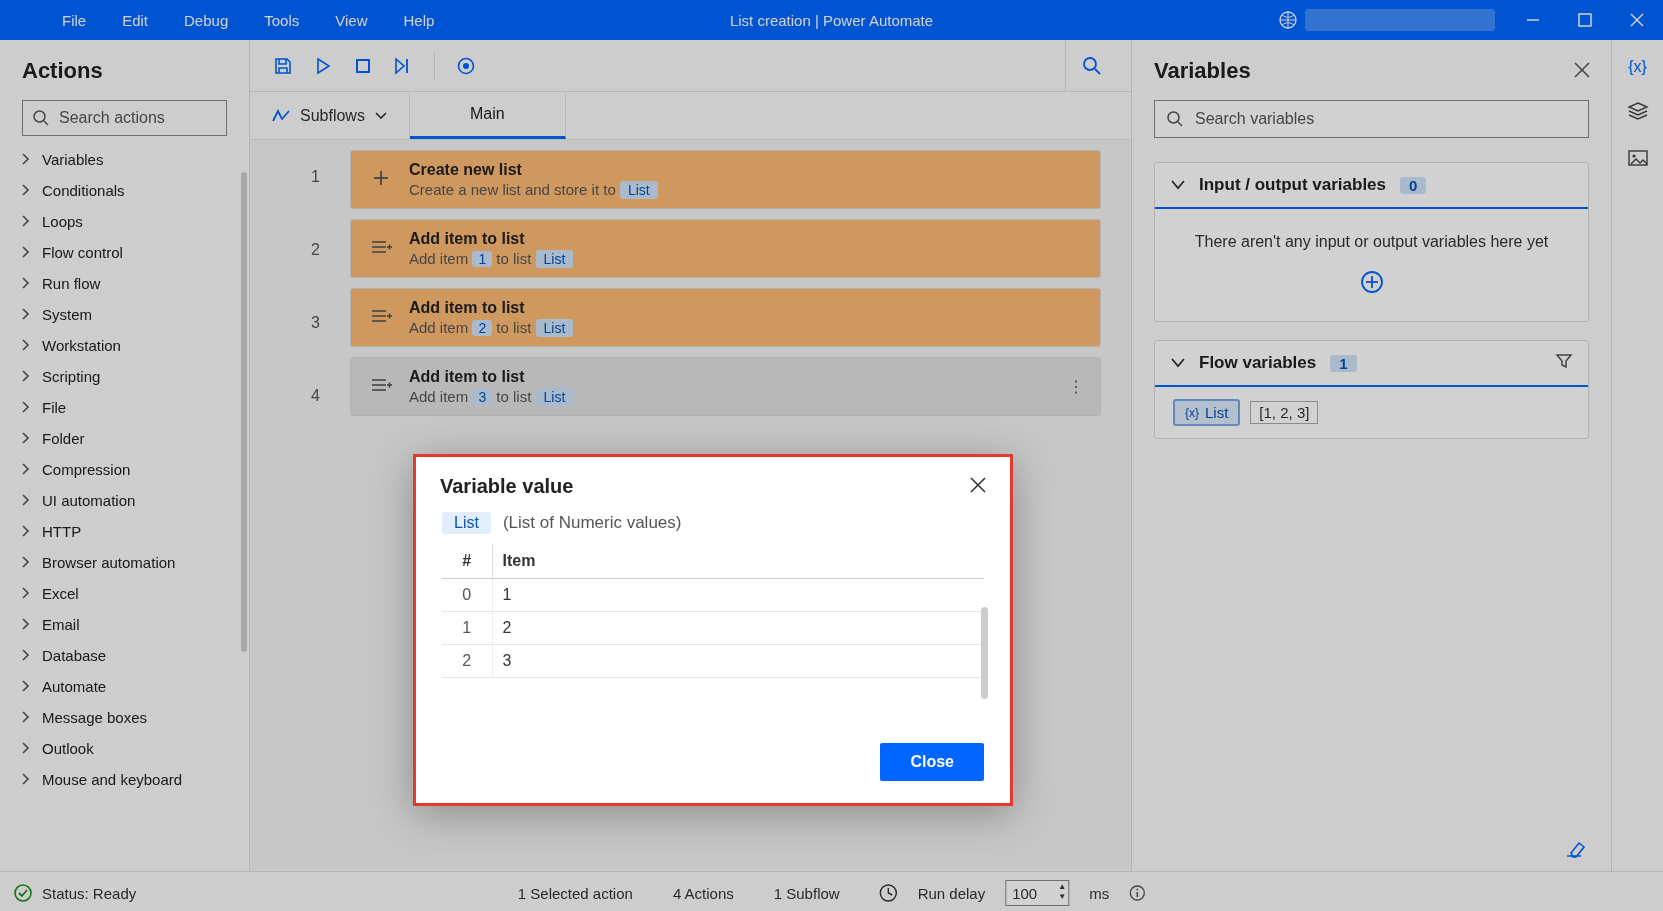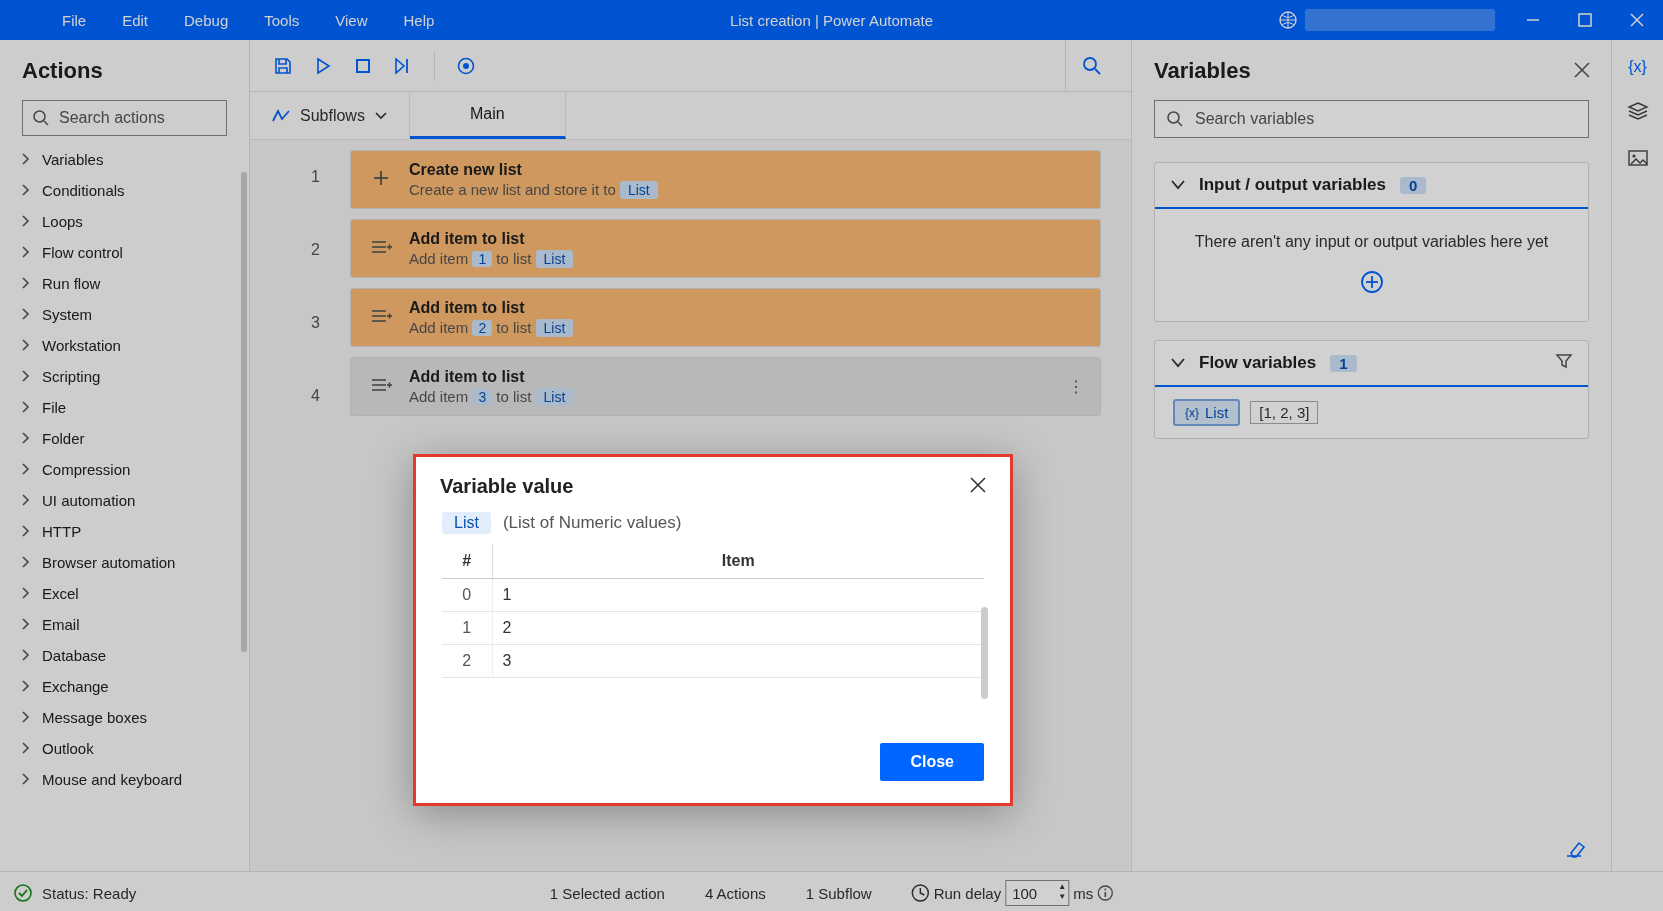--- a/index.html
+++ b/index.html
@@ -69,34 +69,34 @@
 .var-pill { display:flex; align-items:center; gap:6px; background:#dbe9fb; color:#0952b3; padding:3px 10px; border-radius:3px; font-size:15px; border:2px solid #7aa7e0;}
 .var-val { border:1px solid #aaa; padding:2px 8px; font-size:15px; color:#333;}
 .filter-icon { margin-left:auto; color:#555; }
 .erase-row { text-align:right; padding:10px 24px 10px; color:#0066ff;}
 .right-rail { width: 52px; border-left:1px solid #ddd; background:#fafafa; display:flex; flex-direction:column; align-items:center; padding-top:18px; gap:26px; color:#444;}
 
 
 .statusbar { height:43px; border-top:1px solid #ddd; background:#fafafa; display:flex; align-items:center; padding: 0 14px; font-size:15px; color:#333;}
 .statusbar .sb-left { display:flex; align-items:center; gap:10px; }
 .statusbar .sb-center { position:absolute; left:50%; transform:translateX(-50%); display:flex; gap:40px; align-items:center;}
-.run-delay { display:flex; align-items:center; gap:4px;}
+.run-delay { display:flex; align-items:center; gap:20px;}
 .spin { width:64px; height:26px; border:1px solid #888; display:flex; align-items:center; padding:0 6px; background:#fff; position:relative;}
 .spin .arrows{ position:absolute; right:2px; top:1px; display:flex; flex-direction:column; font-size:8px; line-height:10px; color:#333;}
 
 
 .modal { position:absolute; left:413px; top:454px; width:600px; height:352px; background:#fff; z-index:100; border:3px solid #e43a2e; box-shadow:0 8px 40px rgba(0,0,0,0.3);}
 .modal-head { display:flex; align-items:center; padding:18px 24px 8px;}
 .modal-head .mt { font-size:20px; font-weight:600; color:#222; flex:1;}
 .modal-head .mx { color:#333; cursor:pointer;}
 .modal-sub { padding: 6px 26px 10px; display:flex; align-items:center; gap:12px; color:#555; font-size:17px;}
 .chip2 { background:#e2eefc; color:#0952b3; padding:2px 12px; border-radius:3px; font-size:16px;}
 .table-wrap { padding: 0 26px; }
 .tbl { width:100%; border-collapse:collapse; font-size:16px; color:#333;}
-.tbl th { text-align:center; font-weight:600; padding:8px 10px; border-bottom:1px solid #ccc; }
+.tbl th { text-align:left; font-weight:600; padding:8px 10px; border-bottom:1px solid #ccc; }
 .tbl th:first-child { width:50px; text-align:center; border-right:1px solid #ddd;}
 .tbl td { padding:7px 10px; border-bottom:1px solid #e5e5e5;}
 .tbl td:first-child { text-align:center; border-right:1px solid #eee; color:#555;}
 .tbl-scroll { position:absolute; right:22px; top:150px; width:7px; height:92px; background:#ccc; border-radius:4px;}
 .modal-foot { position:absolute; right:26px; bottom:22px; }
 .btn-primary { background:#0066ff; color:#fff; border:none; padding:10px 30px; font-size:16px; font-weight:600; border-radius:2px; cursor:pointer;}
 
 svg { overflow: visible; }
 </style>
 </head>
@@ -250,21 +250,21 @@
         <div class="action-item">
           <span class="chev"><svg width="8" height="12">
               <path d="M1 1l5 5-5 5" stroke="#555" fill="none" stroke-width="1.6"></path>
             </svg></span>
           <span>Database</span>
         </div>
         <div class="action-item">
           <span class="chev"><svg width="8" height="12">
               <path d="M1 1l5 5-5 5" stroke="#555" fill="none" stroke-width="1.6"></path>
             </svg></span>
-          <span>Exchange</span>
+          <span>Automate</span>
         </div>
         <div class="action-item">
           <span class="chev"><svg width="8" height="12">
               <path d="M1 1l5 5-5 5" stroke="#555" fill="none" stroke-width="1.6"></path>
             </svg></span>
           <span>Message boxes</span>
         </div>
         <div class="action-item">
           <span class="chev"><svg width="8" height="12">
               <path d="M1 1l5 5-5 5" stroke="#555" fill="none" stroke-width="1.6"></path>

